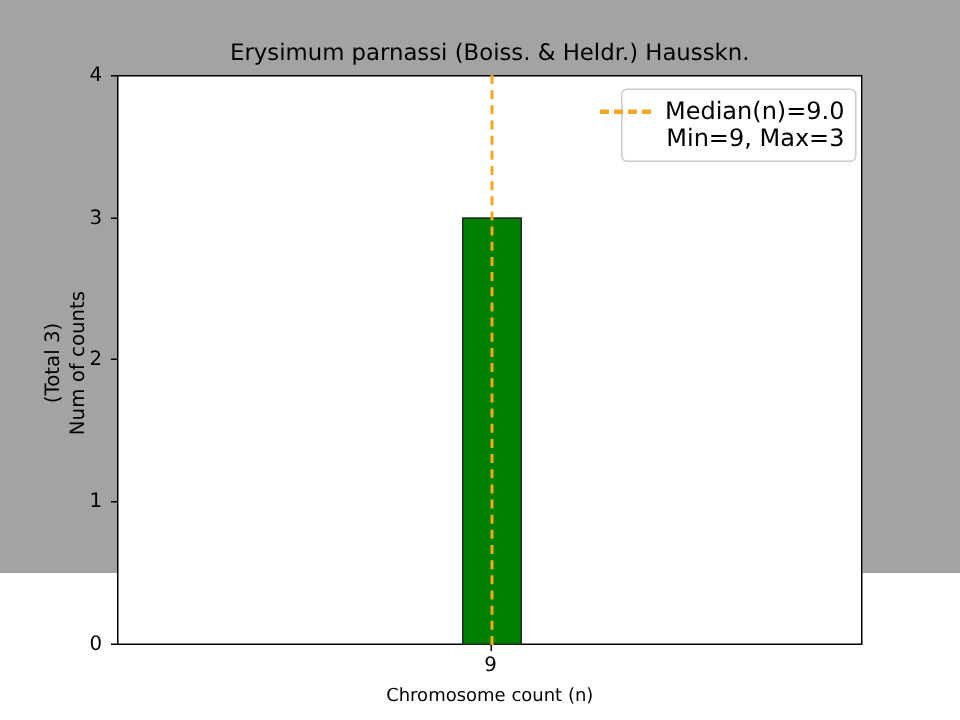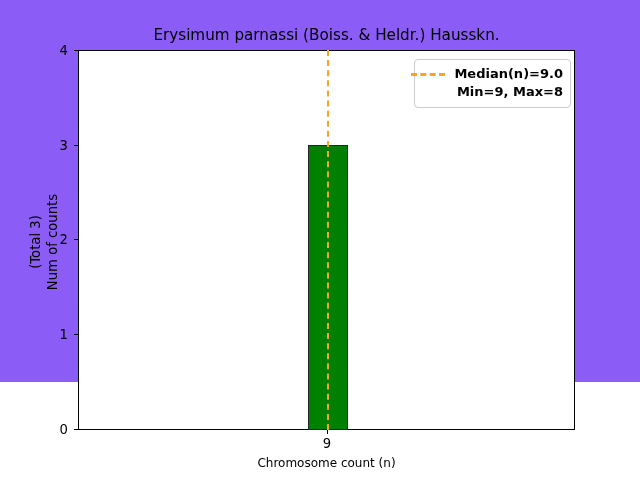--- a/index.html
+++ b/index.html
@@ -10,21 +10,21 @@
   body {
     width: 640px;
     height: 480px;
     font-family: "DejaVu Sans", sans-serif;
     overflow: hidden;
   }
   #figure {
     position: relative;
     width: 640px;
     height: 382px;
-    background: #8b5cf6;
+    background: #a3a3a3;
   }
 
   
   #chart-title {
     position: absolute;
     left: 78px;
     top: 26px;
     width: 497px;
     text-align: center;
     font-size: 15.2px;
@@ -158,26 +158,25 @@
     gap: 7px;
   }
   .legend-swatch {
     flex: 0 0 auto;
     width: 34px;
     height: 0;
     border-top: 3px dashed #f5a623;
     margin-right: 2px;
   }
   .legend-text {
-    font-size: 13px;
+    font-size: 16px;
     color: #000000;
     line-height: 18px;
     white-space: nowrap;
     text-align: left;
-    font-weight: bold;
   }
   .legend-row.second {
     justify-content: flex-end;
   }
 </style>
 </head>
 <body>
 
 <div id="figure">
 
@@ -216,17 +215,17 @@
     <div class="yl-line">(Total 3)</div>
     <div class="yl-line">Num of counts</div>
   </div>
 
   <div id="legend">
     <div class="legend-row">
       <span class="legend-swatch"></span>
       <span class="legend-text">Median(n)=9.0</span>
     </div>
     <div class="legend-row second">
-      <span class="legend-text">Min=9, Max=8</span>
+      <span class="legend-text">Min=9, Max=3</span>
     </div>
   </div>
 
 </div>
 
 </body></html>

